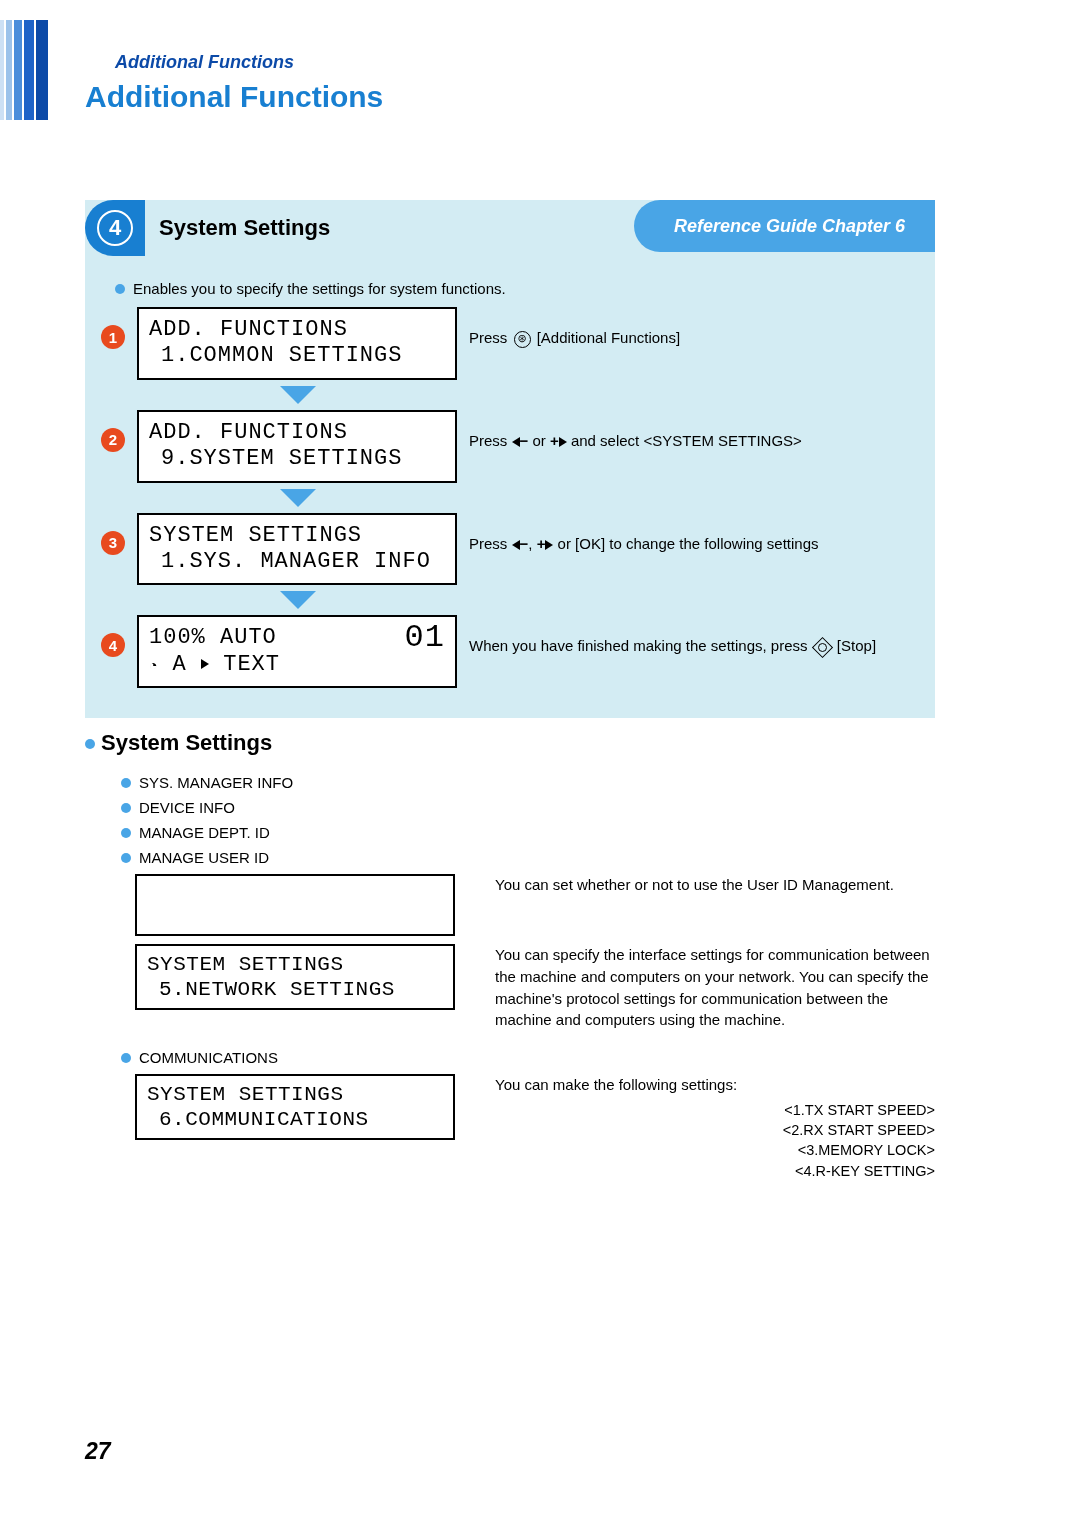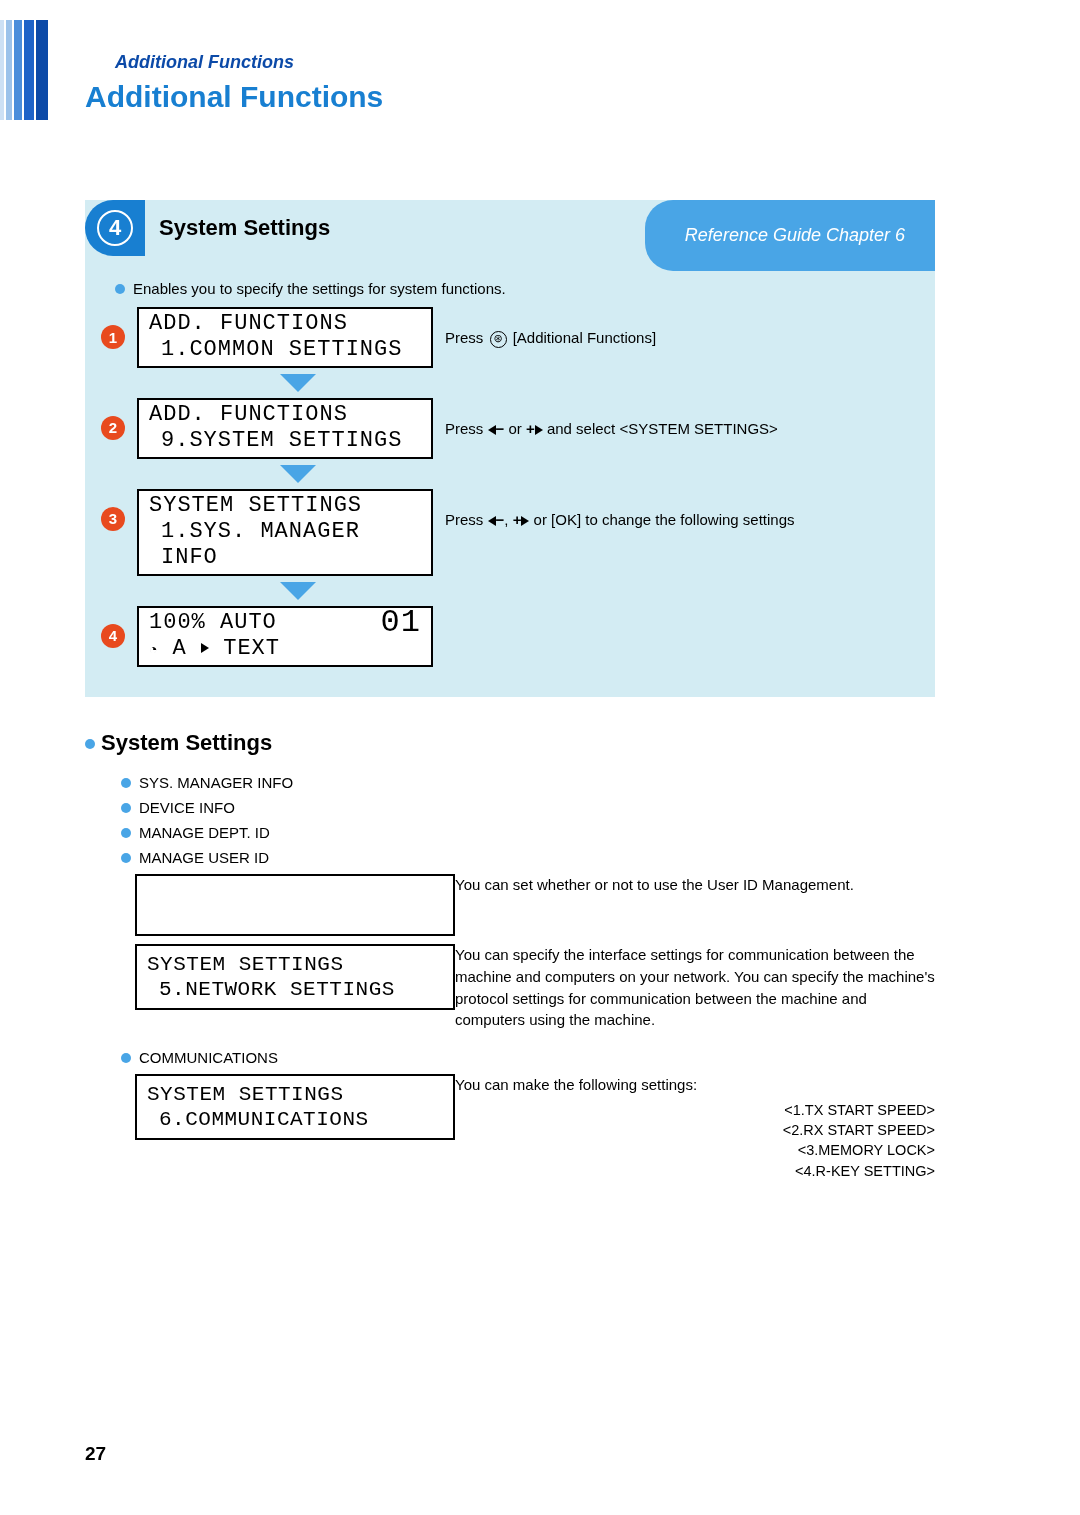--- a/index.html
+++ b/index.html
@@ -72,24 +72,24 @@
     font-weight: bold;
   }
   .sec-title {
     font-size: 22px;
     font-weight: bold;
     margin-left: 14px;
   }
   .ref-pill {
     position: absolute;
     right: 0; top: 0;
-    height: 71px;
+    height: 52px;
     background: #49a5e6;
     color: #fff;
-    font-weight: normal;
+    font-weight: bold;
     font-style: italic;
     font-size: 18px;
     display: flex;
     align-items: center;
     padding: 0 30px 0 40px;
     border-radius: 28px 0 0 28px;
   }
   .intro-line {
     margin: 24px 0 10px 30px;
     font-size: 15px;
@@ -118,22 +118,22 @@
     align-items: center;
     justify-content: center;
     font-size: 15px;
     font-weight: bold;
     margin-top: 18px;
     flex-shrink: 0;
   }
   .lcd {
     background: #fff;
     border: 2px solid #000;
-    width: 296px;
-    padding: 2px 10px;
+    width: 320px;
+    padding: 8px 10px;
     font-family: "Courier New", monospace;
     font-size: 22px;
     letter-spacing: 1px;
     line-height: 1.2;
   }
   .lcd-sub { padding-left: 12px; }
   .lcd-big { float: right; font-size: 32px; margin-top:-6px; }
   .step-desc {
     font-size: 15px;
     margin-top: 20px;
@@ -188,20 +188,21 @@
     display: flex;
     align-items: center;
     gap: 8px;
     font-size: 15px;
     margin: 8px 0;
   }
   .setting-row {
     display: flex;
     align-items: flex-start;
     margin: 8px 0 0 50px;
+    gap: 40px;
   }
   .lcd-sm {
     background: #fff;
     border: 2px solid #000;
     width: 320px;
     min-height: 62px;
     padding: 6px 10px;
     font-family: "Courier New", monospace;
     font-size: 21px;
     line-height: 1.2;
@@ -210,21 +211,22 @@
   .setting-desc {
     font-size: 15px;
     flex: 1;
     line-height: 1.45;
   }
   .comm-sub { margin: 4px 0 0 40px; font-size:14.5px; line-height:1.4;text-align:right; }
   .page-num {
     position: absolute;
     left: 85px; bottom: 50px;
     font-weight: bold;
-    font-size: 19px;
+    font-size: 23px;
+    font-style: italic;
   }
   .stop-hex {
     display:inline-block;width:15px;height:15px;border:1.5px solid #000;
     transform:rotate(45deg);vertical-align:middle;margin:0 3px;position:relative;
   }
   .stop-hex::after{content:"";position:absolute;inset:2px;border:1px solid #000;border-radius:50%;transform:rotate(-45deg);}
 </style>
 </head>
 <body>
 
@@ -279,20 +281,23 @@
       <span>Press </span><span class="tri-l"></span><b>−</b>, <b>+</b><span class="tri-r"></span><span> or [OK] to change the following settings</span>
     </div>
   </div>
   <div class="down-tri"></div>
 
   <div class="step-row">
     <div class="step-badge">4</div>
     <div class="lcd">
       <div><span>100%   AUTO</span><span class="lcd-big">01</span></div>
       <div><span style="font-size:14px;">◔</span> A <span class="pl-tri-r"></span> <span>TEXT</span></div>
+    </div>
+    <div class="step-desc">
+      <span>When you have finished making the settings, press </span><span class="stop-hex"></span><span> [Stop]</span>
     </div>
   </div>
 </div>
 
 <div class="sub-section">
   <div class="sub-title">
     <span class="dot"></span><span>System Settings</span>
   </div>
   <div class="setting-list">
     <div class="setting-item">

